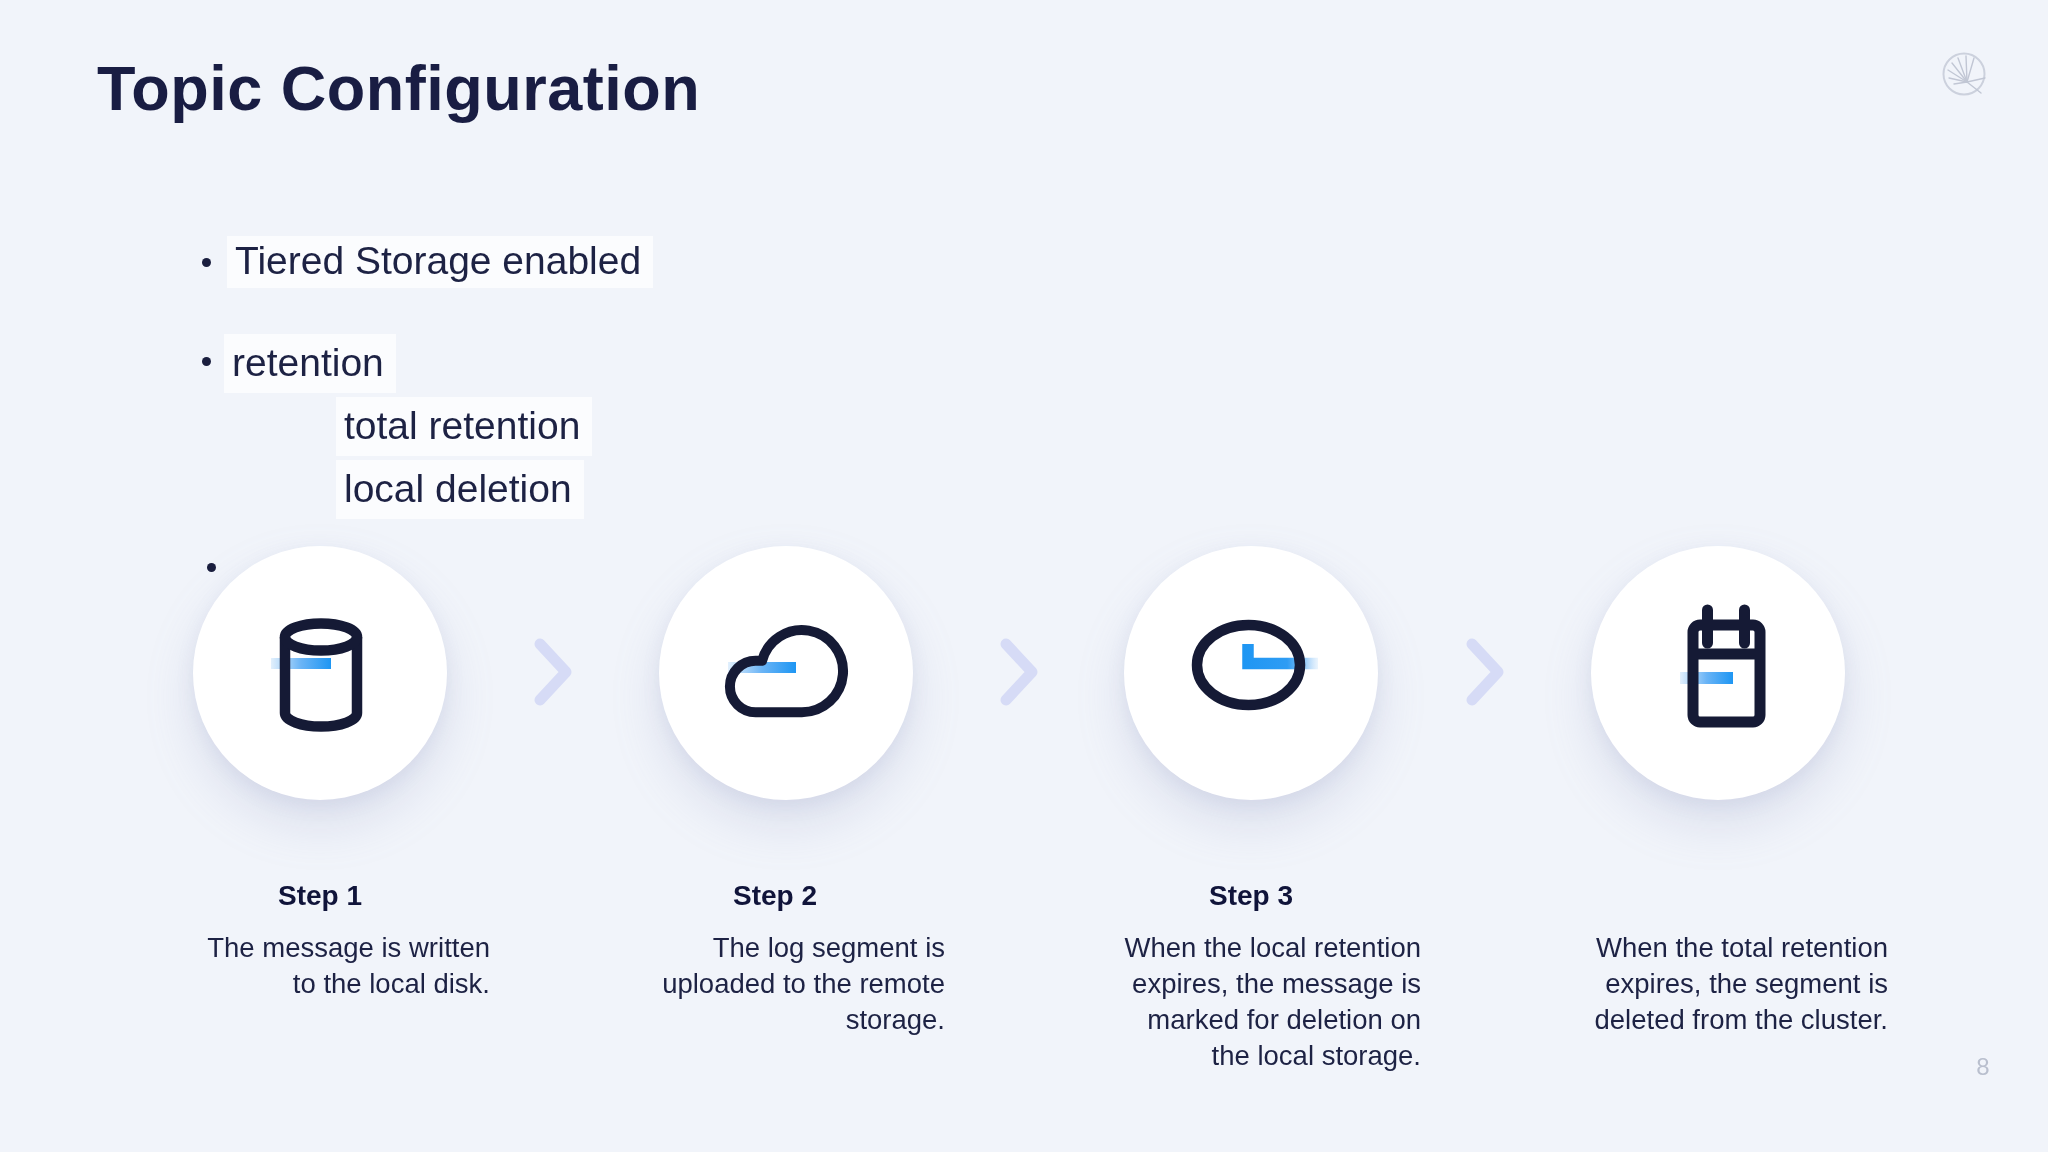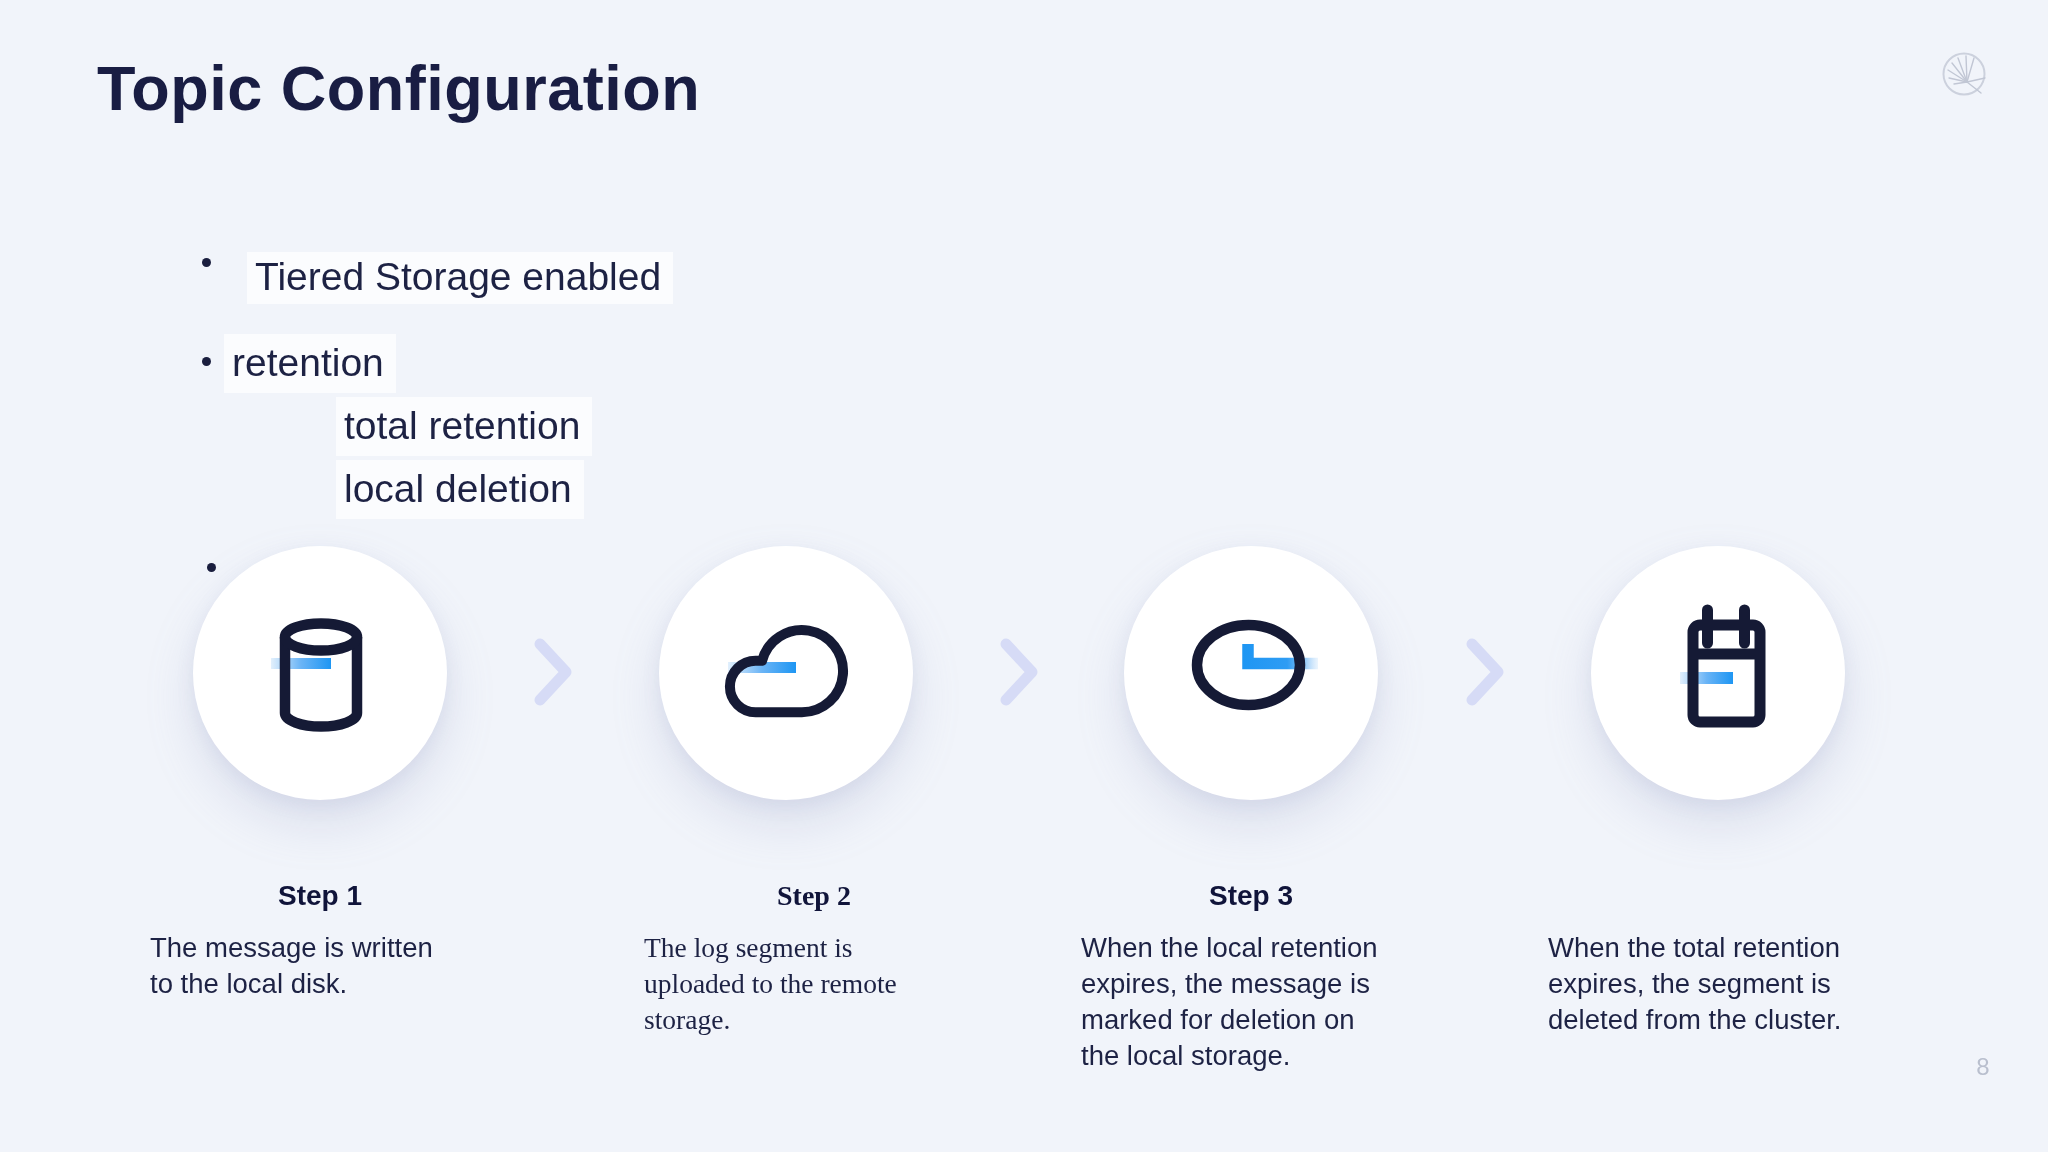--- a/index.html
+++ b/index.html
@@ -15,45 +15,45 @@
   .title{position:absolute;left:97px;top:52px;font-size:63px;font-weight:700;
     color:var(--title-text);letter-spacing:.5px;}
 
   
   .dot{position:absolute;width:9px;height:9px;border-radius:50%;background:#1a1e3e;}
   .dot1{left:202px;top:258px;}
   .dot2{left:202px;top:357px;}
   .dot3{left:207px;top:563px;}
   .bullet-text{font-size:39px;color:var(--body-text);background:rgba(255,255,255,.7);
     padding:3px 12px 5px 8px;display:inline-block;}
-  .b1{position:absolute;left:227px;top:252px;margin-left:20px;}
+  .b1{position:absolute;left:227px;top:236px;}
   .b2{position:absolute;left:224px;top:334px;line-height:51px;}
   .b2 .line{display:block;margin-bottom:1px;}
   .b2 .sub{margin-left:112px;}
 
   
   .circle{position:absolute;top:546px;width:254px;height:254px;border-radius:50%;
     background:var(--circle-fill);
     box-shadow:0 24px 48px rgba(140,152,190,.22),0 6px 18px rgba(140,152,190,.12);}
   .c1{left:193px;} .c2{left:659px;} .c3{left:1124px;} .c4{left:1591px;}
   .circle svg{position:absolute;left:0;top:0;}
   .bar{position:absolute;background:linear-gradient(90deg,rgba(160,205,247,.30) 0%,#6ab4f6 50%,var(--accent-blue) 100%);}
   .bar1{left:78px;top:112px;width:60px;height:11px;}
   .bar2{left:69px;top:116px;width:68px;height:11px;}
   .bar4{left:89px;top:126px;width:53px;height:12px;}
 
   .chevron{position:absolute;top:637px;width:40px;height:70px;}
   .ch1{left:533px;} .ch2{left:999px;} .ch3{left:1465px;}
 
   .step-title{position:absolute;top:880px;width:340px;text-align:center;
     font-size:28px;font-weight:700;color:#10143a;}
-  .step-desc{position:absolute;top:930px;width:340px;text-align:left;
+  .step-desc{position:absolute;top:930px;width:340px;text-align:right;
     font-size:27.5px;line-height:36px;color:var(--body-text);}
   .step-desc span{display:inline-block;max-width:312px;}
-  .st1{left:150px;} .st2{left:644px;font-family:Liberation Serif, serif;} .st3{left:1081px;} .st4{left:1548px;}
+  .st1{left:150px;} .st2{left:605px;} .st3{left:1081px;} .st4{left:1548px;}
 
   .logo{position:absolute;left:1936px;top:46px;width:56px;height:56px;opacity:.85;}
   .page-number{position:absolute;left:1963px;top:1053px;width:40px;text-align:center;
     font-size:24px;color:var(--muted-gray);}
 </style>
 </head>
 <body>
 
 <div class="slide">
 

